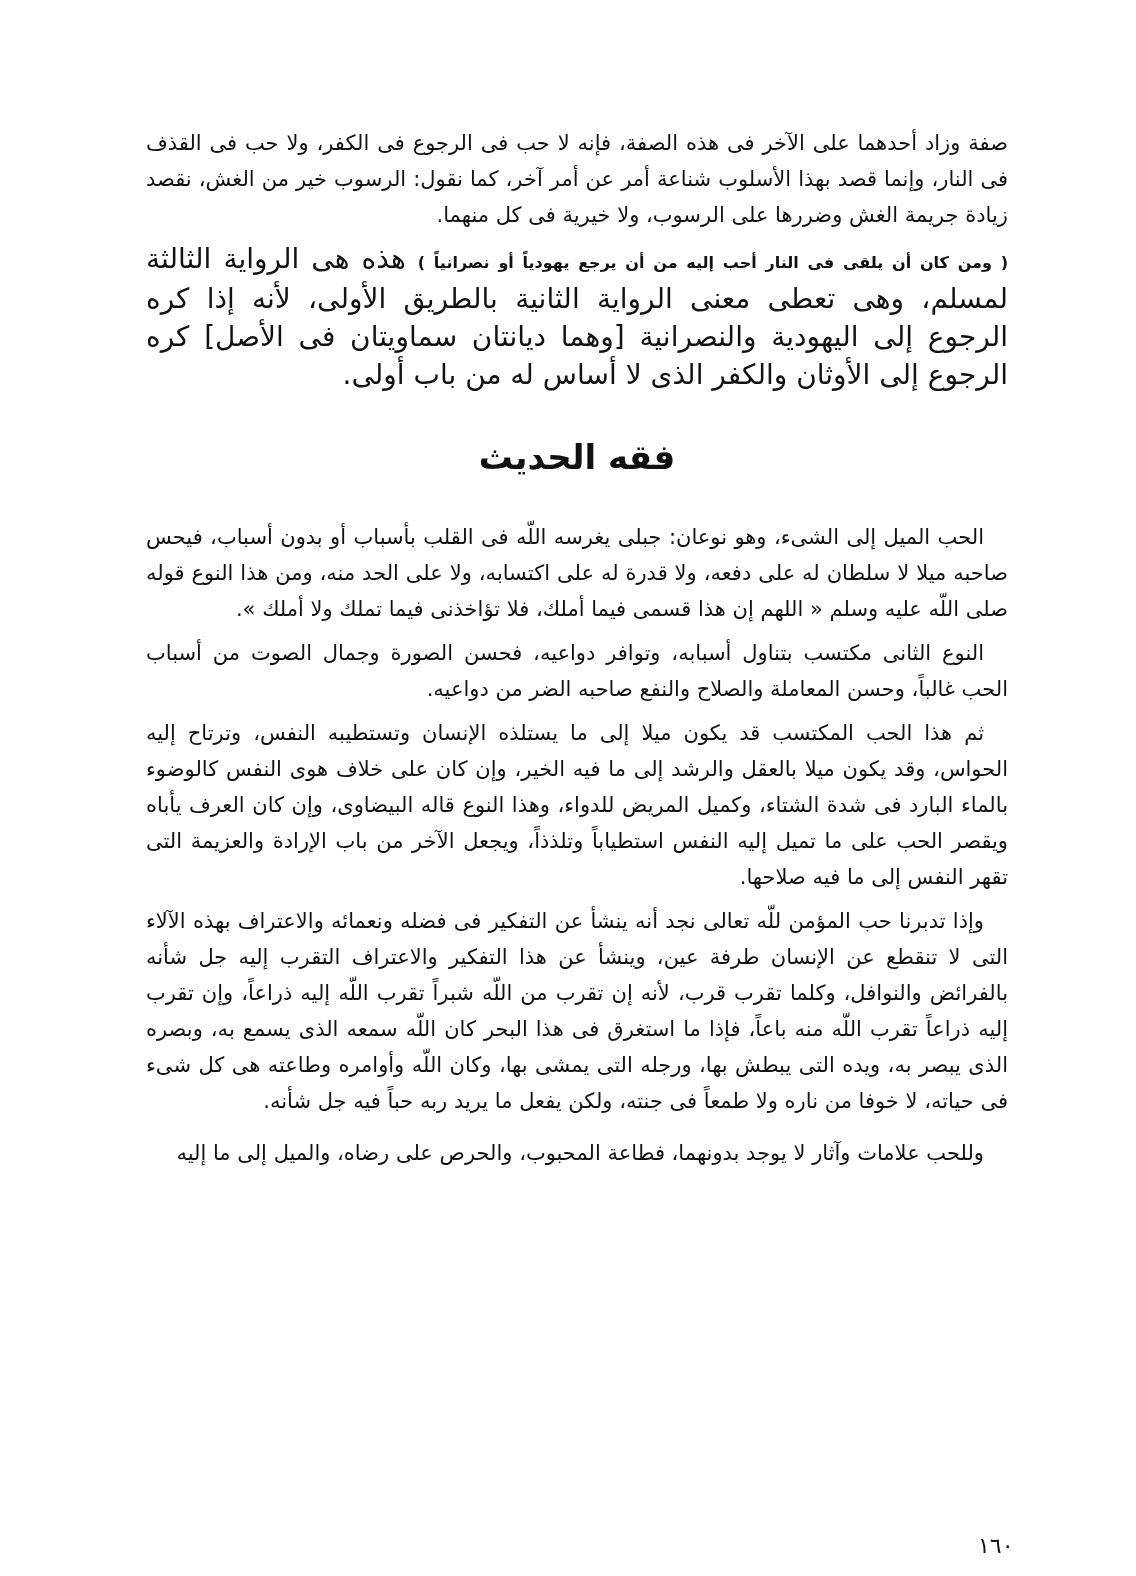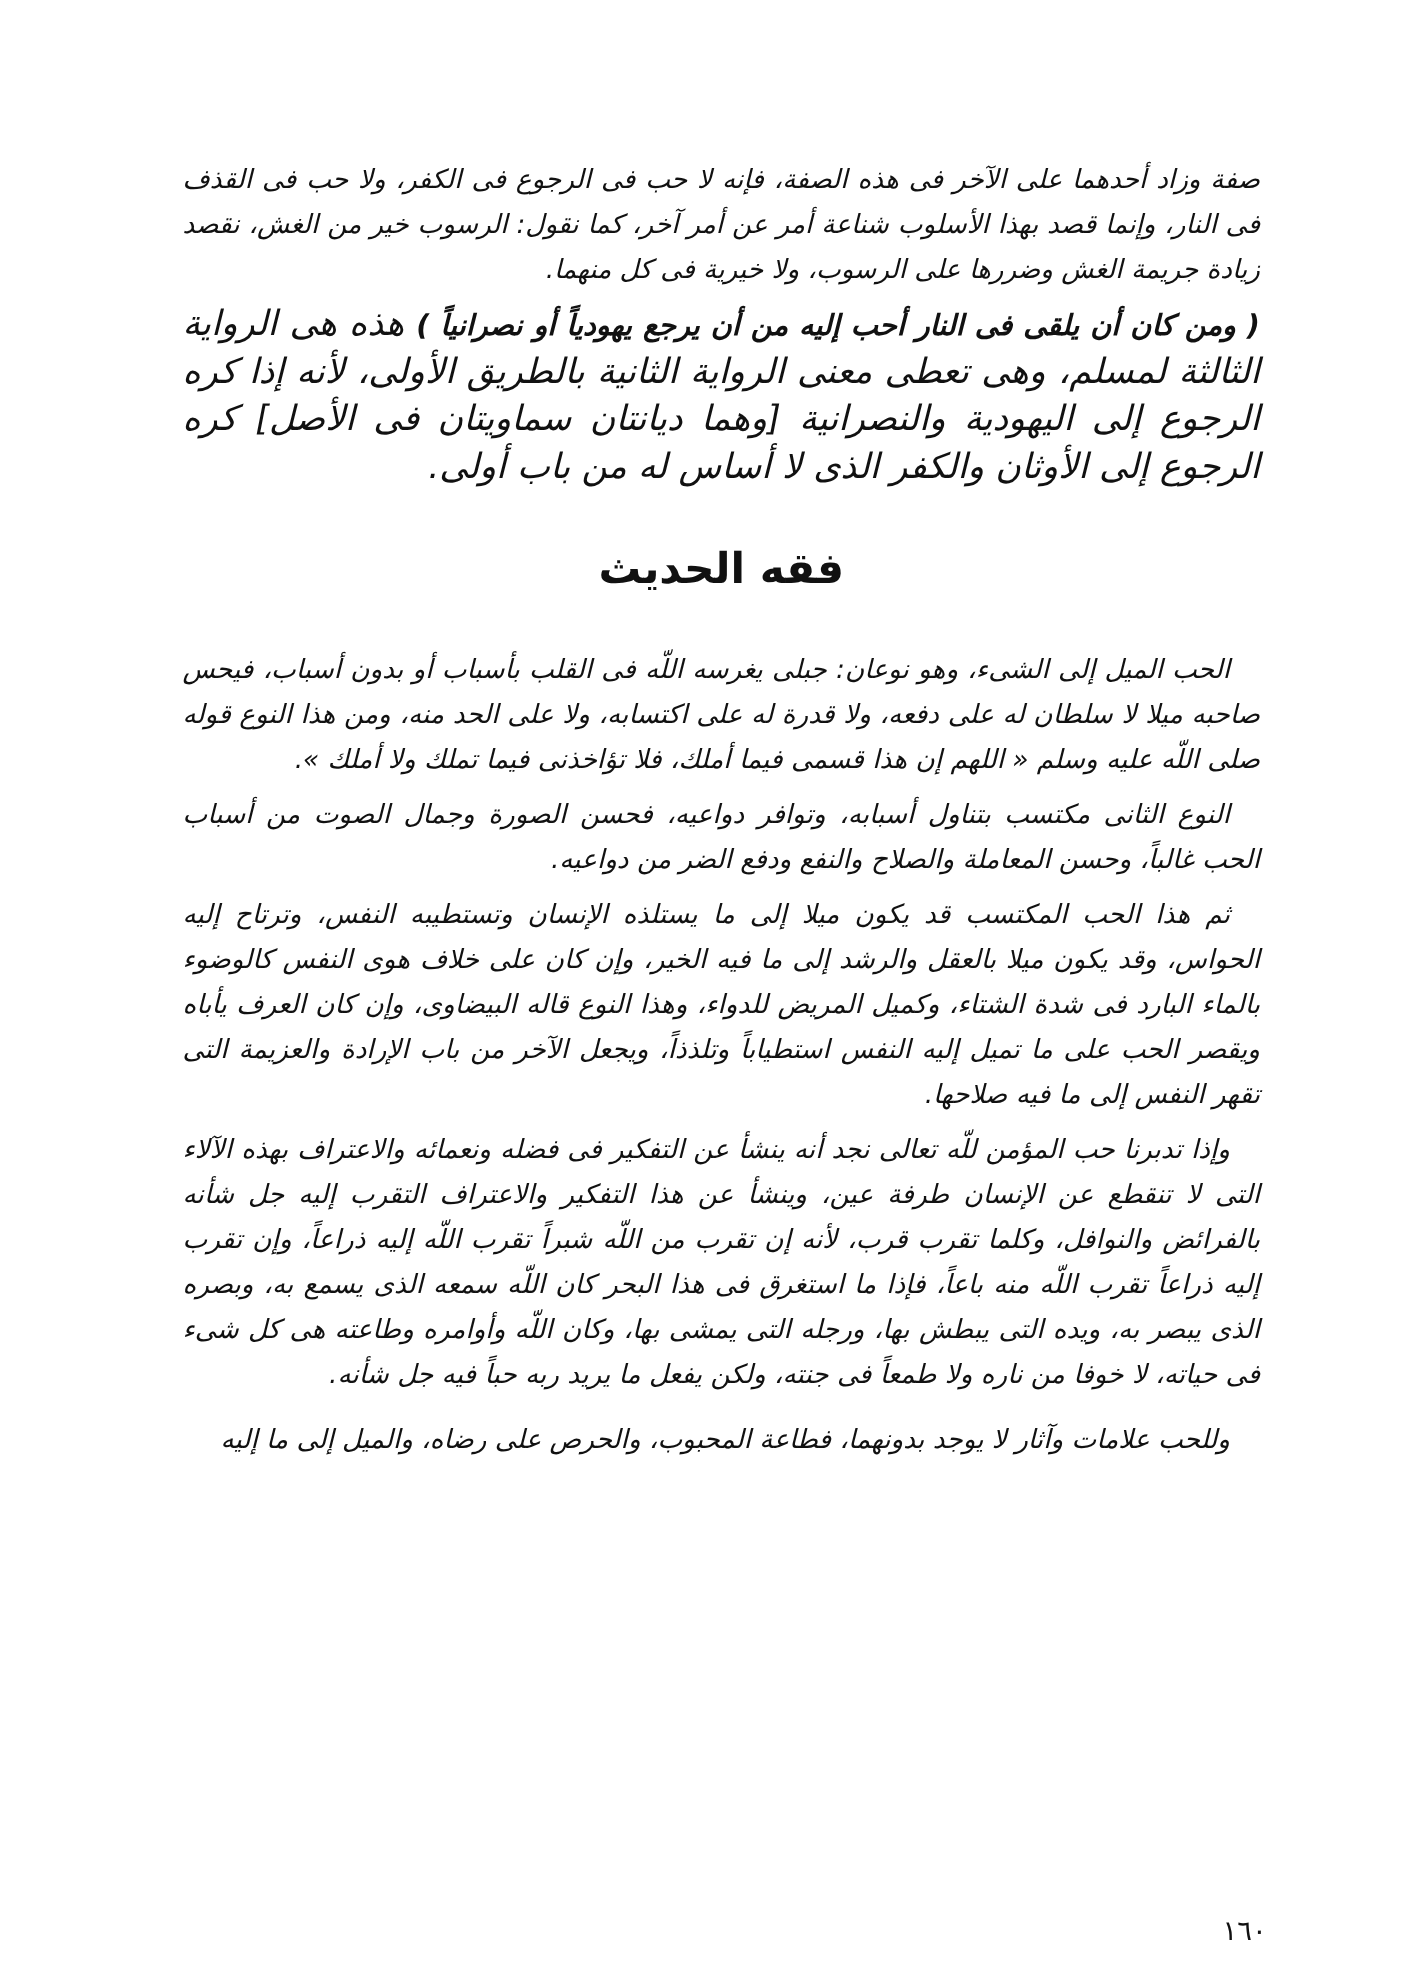--- a/index.html
+++ b/index.html
@@ -8,25 +8,24 @@
     font-family: "DejaVu Sans", "Liberation Sans", sans-serif;
     color: #111111;
   }
   .page {
     position: absolute; left: 146px; top: 125px; width: 862px;
     direction: rtl; text-align: justify;
   }
   .p {
     font-size: 21px; line-height: 36px; margin: 0;
     text-align-last: right;
-    font-style: italic;
   }
   .p.indent { text-indent: 24px; }
   .gap-s { height: 8px; }
-  .quote-line { font-weight: bold; font-size: 23px; }
+  .quote-line { font-weight: bold; font-size: 16px; }
   .quote-rest { font-weight: normal; font-size: 28px; }
   .heading {
     text-align: left; font-weight: bold; font-size: 34px;
     margin: 40px 0 40px 0; line-height: 44px; text-align-last: center;
   }
   .page-number {
     position: absolute; left: 978px; top: 1533px;
     font-size: 22px; font-family: "DejaVu Sans", sans-serif; direction: rtl;
   }
 </style>
@@ -35,21 +34,21 @@
 
 <div class="page">
   <p class="p">صفة وزاد أحدهما على الآخر فى هذه الصفة، فإنه لا حب فى الرجوع فى الكفر، ولا حب فى القذف فى النار، وإنما قصد بهذا الأسلوب شناعة أمر عن أمر آخر، كما نقول: الرسوب خير من الغش، نقصد زيادة جريمة الغش وضررها على الرسوب، ولا خيرية فى كل منهما.</p>
   <div class="gap-s"></div>
   <p class="p">
     <span class="quote-line">( ومن كان أن يلقى فى النار أحب إليه من أن يرجع يهودياً أو نصرانياً )</span><span class="quote-rest"> هذه هى الرواية الثالثة لمسلم، وهى تعطى معنى الرواية الثانية بالطريق الأولى، لأنه إذا كره الرجوع إلى اليهودية والنصرانية [وهما ديانتان سماويتان فى الأصل] كره الرجوع إلى الأوثان والكفر الذى لا أساس له من باب أولى.</span>
   </p>
   <h2 class="heading">فقه الحديث</h2>
   <p class="p indent">الحب الميل إلى الشىء، وهو نوعان: جبلى يغرسه اللّه فى القلب بأسباب أو بدون أسباب، فيحس صاحبه ميلا لا سلطان له على دفعه، ولا قدرة له على اكتسابه، ولا على الحد منه، ومن هذا النوع قوله صلى اللّه عليه وسلم « اللهم إن هذا قسمى فيما أملك، فلا تؤاخذنى فيما تملك ولا أملك ».</p>
   <div class="gap-s"></div>
-  <p class="p indent">النوع الثانى مكتسب بتناول أسبابه، وتوافر دواعيه، فحسن الصورة وجمال الصوت من أسباب الحب غالباً، وحسن المعاملة والصلاح والنفع ودفع الضر من دواعيه.</p>
+  <p class="p indent">النوع الثانى مكتسب بتناول أسبابه، وتوافر دواعيه، فحسن الصورة وجمال الصوت من أسباب الحب غالباً، وحسن المعاملة والصلاح والنفع صاحبه الضر من دواعيه.</p>
   <div class="gap-s"></div>
   <p class="p indent">ثم هذا الحب المكتسب قد يكون ميلا إلى ما يستلذه الإنسان وتستطيبه النفس، وترتاح إليه الحواس، وقد يكون ميلا بالعقل والرشد إلى ما فيه الخير، وإن كان على خلاف هوى النفس كالوضوء بالماء البارد فى شدة الشتاء، وكميل المريض للدواء، وهذا النوع قاله البيضاوى، وإن كان العرف يأباه ويقصر الحب على ما تميل إليه النفس استطياباً وتلذذاً، ويجعل الآخر من باب الإرادة والعزيمة التى تقهر النفس إلى ما فيه صلاحها.</p>
   <div class="gap-s"></div>
   <p class="p indent">وإذا تدبرنا حب المؤمن للّه تعالى نجد أنه ينشأ عن التفكير فى فضله ونعمائه والاعتراف بهذه الآلاء التى لا تنقطع عن الإنسان طرفة عين، وينشأ عن هذا التفكير والاعتراف التقرب إليه جل شأنه بالفرائض والنوافل، وكلما تقرب قرب، لأنه إن تقرب من اللّه شبراً تقرب اللّه إليه ذراعاً، وإن تقرب إليه ذراعاً تقرب اللّه منه باعاً، فإذا ما استغرق فى هذا البحر كان اللّه سمعه الذى يسمع به، وبصره الذى يبصر به، ويده التى يبطش بها، ورجله التى يمشى بها، وكان اللّه وأوامره وطاعته هى كل شىء فى حياته، لا خوفا من ناره ولا طمعاً فى جنته، ولكن يفعل ما يريد ربه حباً فيه جل شأنه.</p>
   <div class="gap-s"></div>
   <div class="gap-s"></div>
   <p class="p indent">وللحب علامات وآثار لا يوجد بدونهما، فطاعة المحبوب، والحرص على رضاه، والميل إلى ما إليه</p>
 </div>
 
 <div class="page-number">١٦٠</div>

